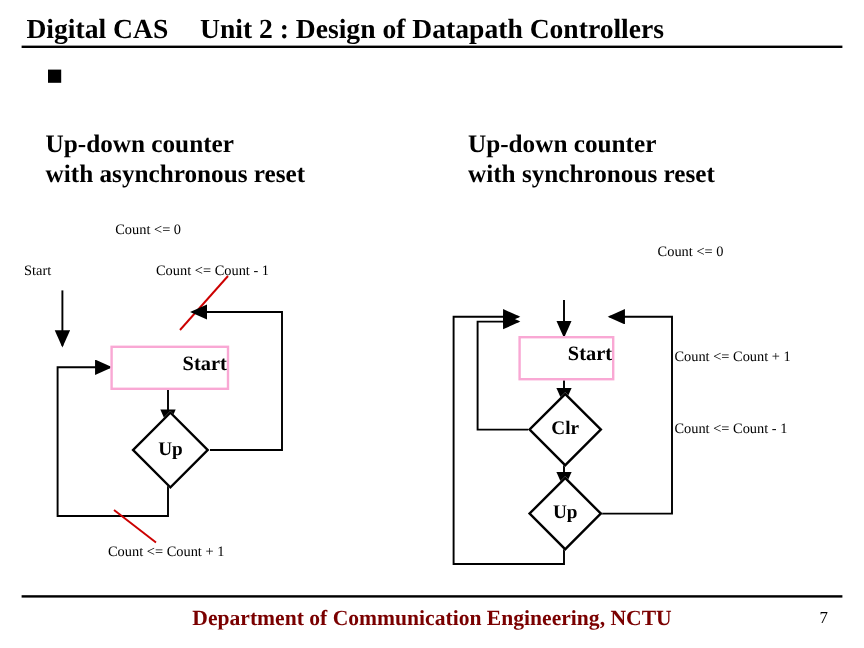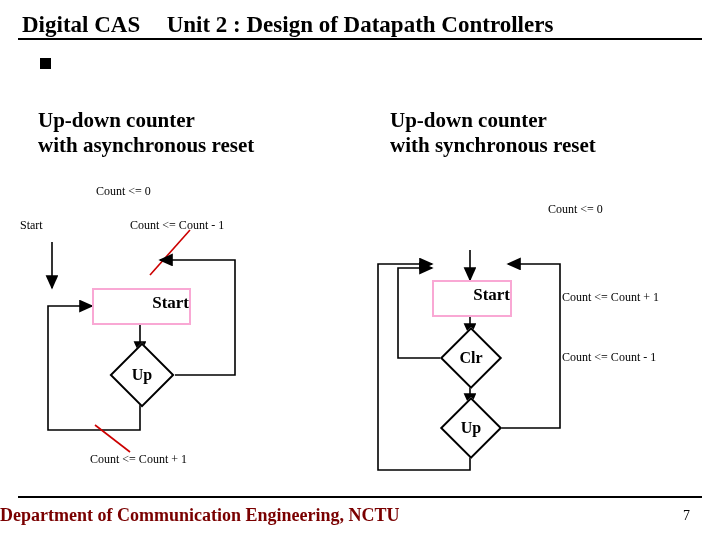--- a/index.html
+++ b/index.html
@@ -20,21 +20,21 @@
   .subR{left:390px;top:108px;width:260px}
   
   .lbl{position:absolute;font-weight:normal;font-size:12px;white-space:nowrap}
   
   .box{position:absolute;background:#fff;border:2px solid #f9a8d4;text-align:right;font-weight:bold;font-size:17px;line-height:1.2}
   
   .diamond{position:absolute;background:#fff;border:2px solid #000;transform:rotate(45deg)}
   .diamond span{position:absolute;left:50%;top:50%;transform:translate(-50%,-50%) rotate(-45deg);font-weight:bold;font-size:16px}
   
   .foot-rule{position:absolute;left:18px;right:18px;bottom:42px;height:0;border-top:2px solid #000}
-  .foot-text{position:absolute;left:0;right:0;bottom:14px;font-weight:bold;font-size:18px;color:#7a0000}
+  .foot-text{position:absolute;left:0;right:0;bottom:14px;text-align:center;font-weight:bold;font-size:18px;color:#7a0000}
   .page-num{position:absolute;right:30px;bottom:16px;font-size:14px}
   
   svg.arrows{position:absolute;left:0;top:0;width:720px;height:540px;pointer-events:none}
 </style>
 </head>
 <body>
 
 <div class="page">
 
   <div class="hdr-left">Digital CAS</div>

